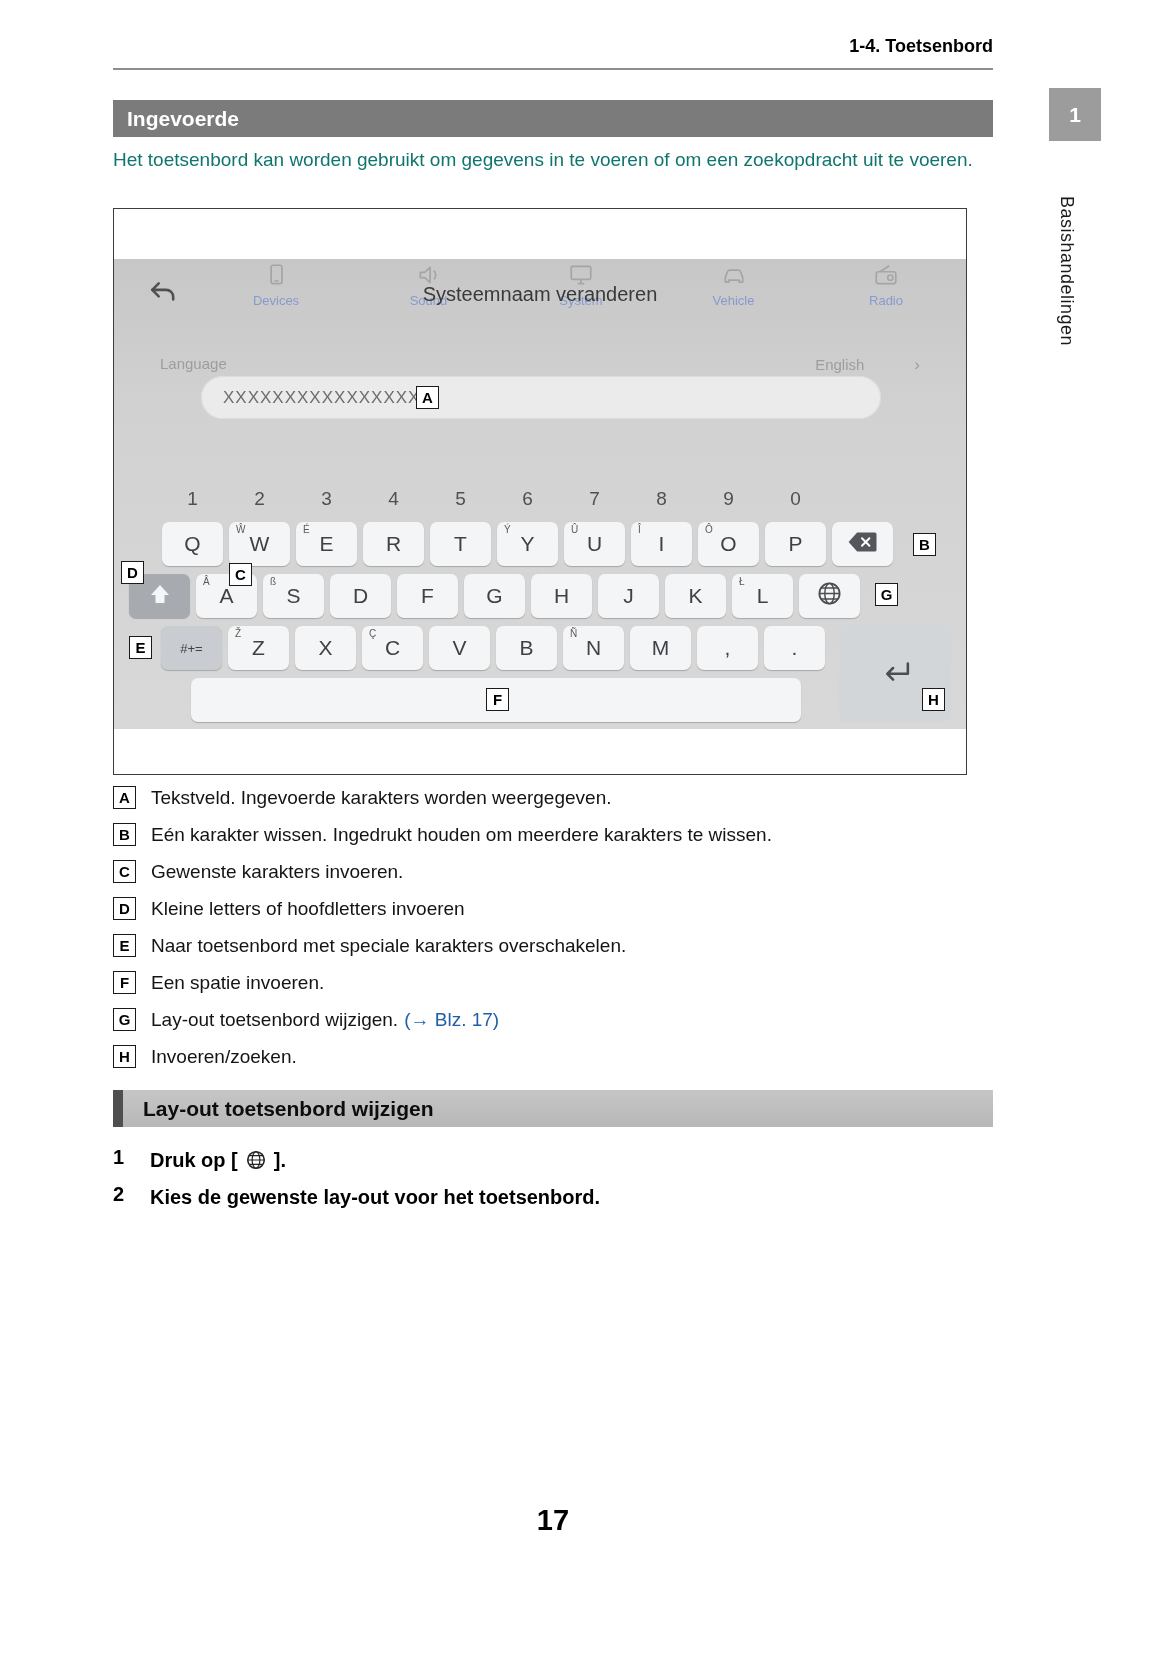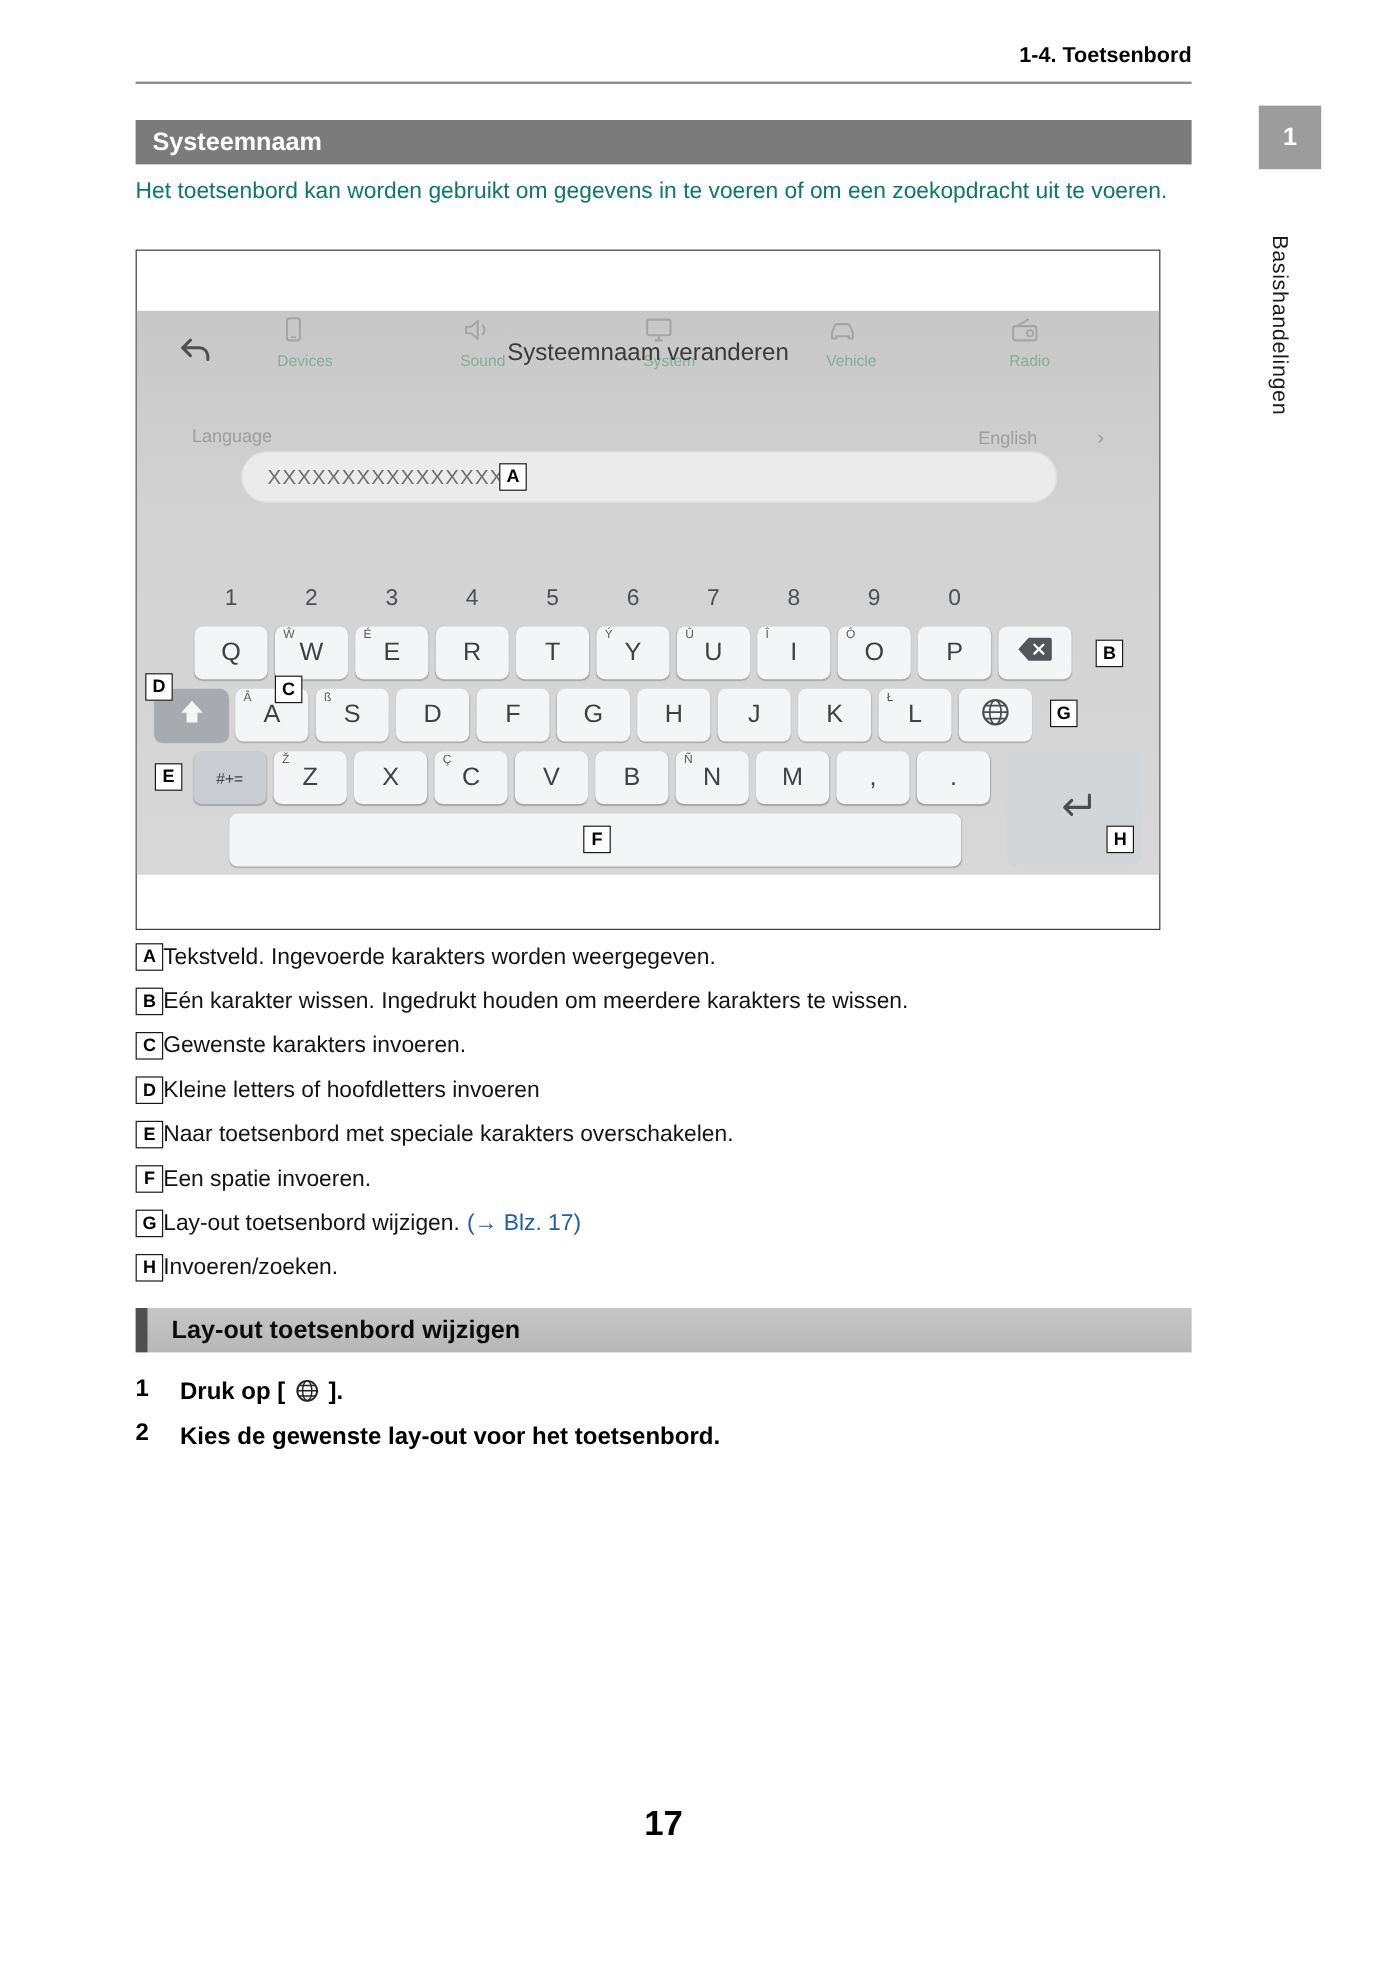--- a/index.html
+++ b/index.html
@@ -23,21 +23,21 @@
   .intro{position:absolute;left:113px;top:146px;width:880px;font-size:19px;line-height:27px;color:#0f766e;}
 
   
   .shot{position:absolute;left:113px;top:208px;width:852px;height:565px;border:1px solid #3c3c3c;background:#fff;}
   .screen{position:absolute;left:0;top:50px;width:100%;height:470px;
           background:linear-gradient(180deg,#c7c7c7 0%,#d2d2d2 35%,#d8d8d8 100%);}
   .back{position:absolute;left:34px;top:70px;opacity:.85;}
   .scr-title{position:absolute;left:0;top:74px;width:100%;text-align:center;
              font-size:20px;color:#3a3a3a;}
   .bg-tabs{position:absolute;left:117px;top:54px;width:700px;display:flex;justify-content:space-between;opacity:.38;}
-  .bg-tab{width:90px;display:flex;flex-direction:column;color:#15803d;font-size:13px;}
+  .bg-tab{width:90px;display:flex;flex-direction:column;align-items:center;color:#1d4ed8;font-size:13px;}
   .bg-tab svg{margin-bottom:3px;}
   .lang-row{position:absolute;left:0;top:146px;width:100%;box-sizing:border-box;
             padding:0 46px 0 46px;display:flex;justify-content:space-between;
             font-size:15px;color:#7d7d7d;opacity:.6;}
   .lang-val .chev{margin-left:50px;font-size:17px;}
 
   
   .textfield{position:absolute;left:87px;top:167px;width:680px;height:43px;border-radius:22px;
              background:#ebebeb;box-shadow:inset 0 0 0 1px #dcdcdc;}
   .tf-text{position:absolute;left:22px;top:0;line-height:43px;font-size:17px;color:#6d6d6d;letter-spacing:1px;}
@@ -63,21 +63,21 @@
 
   
   .callout{width:23px;height:23px;background:#fff;border:1.6px solid #1a1a1a;box-sizing:border-box;
            display:flex;align-items:center;justify-content:center;
            font-size:15px;font-weight:bold;color:#000;flex:none;}
   .shot-callout{position:absolute;z-index:6;}
 
   
   .legend{position:absolute;left:113px;top:786px;width:880px;}
   .legend-row{display:flex;align-items:flex-start;margin-bottom:13px;}
-  .legend-body{font-size:19px;line-height:24px;color:#141414;}
+  .legend-body{margin-left:15px;font-size:19px;line-height:24px;color:#141414;}
   .legend-link{color:#1f5fa8;margin-left:6px;cursor:pointer;}
 
   
   .sec2{position:absolute;left:113px;top:1090px;width:880px;height:37px;box-sizing:border-box;
         background:linear-gradient(180deg,#c6c6c6,#b7b7b7);border-left:10px solid #4f4f4f;
         font-size:21px;font-weight:bold;line-height:37px;padding-left:20px;color:#0d0d0d;}
 
   
   .steps{position:absolute;left:113px;top:1146px;width:880px;}
   .step{display:flex;align-items:flex-start;margin-bottom:9px;font-weight:bold;font-size:20px;color:#000;}
@@ -92,21 +92,21 @@
 <body>
 
 <div class="page">
 
   <div class="top-header">1-4. Toetsenbord</div>
   <div class="header-rule"></div>
 
   <div class="chapter-tab">1</div>
   <div class="chapter-label">Basishandelingen</div>
 
-  <div class="title-bar">Systeemnaam</div>
+  <div class="title-bar">Ingevoerde</div>
   <div class="intro">Het toetsenbord kan worden gebruikt om gegevens in te voeren of om een zoekopdracht uit te voeren.</div>
 
   <div class="shot">
     <div class="screen"></div>
 
     <div class="bg-tabs" id="bg-tabs">
         <div class="bg-tab">
           <span><svg viewBox="0 0 24 22" width="26" height="24">
               <rect x="7.5" y="2" width="10" height="17" rx="2" fill="none" stroke="#6e6e6e" stroke-width="1.6"></rect>
               <path d="M10.5 16.5 h4" stroke="#6e6e6e" stroke-width="1.4"></path>

